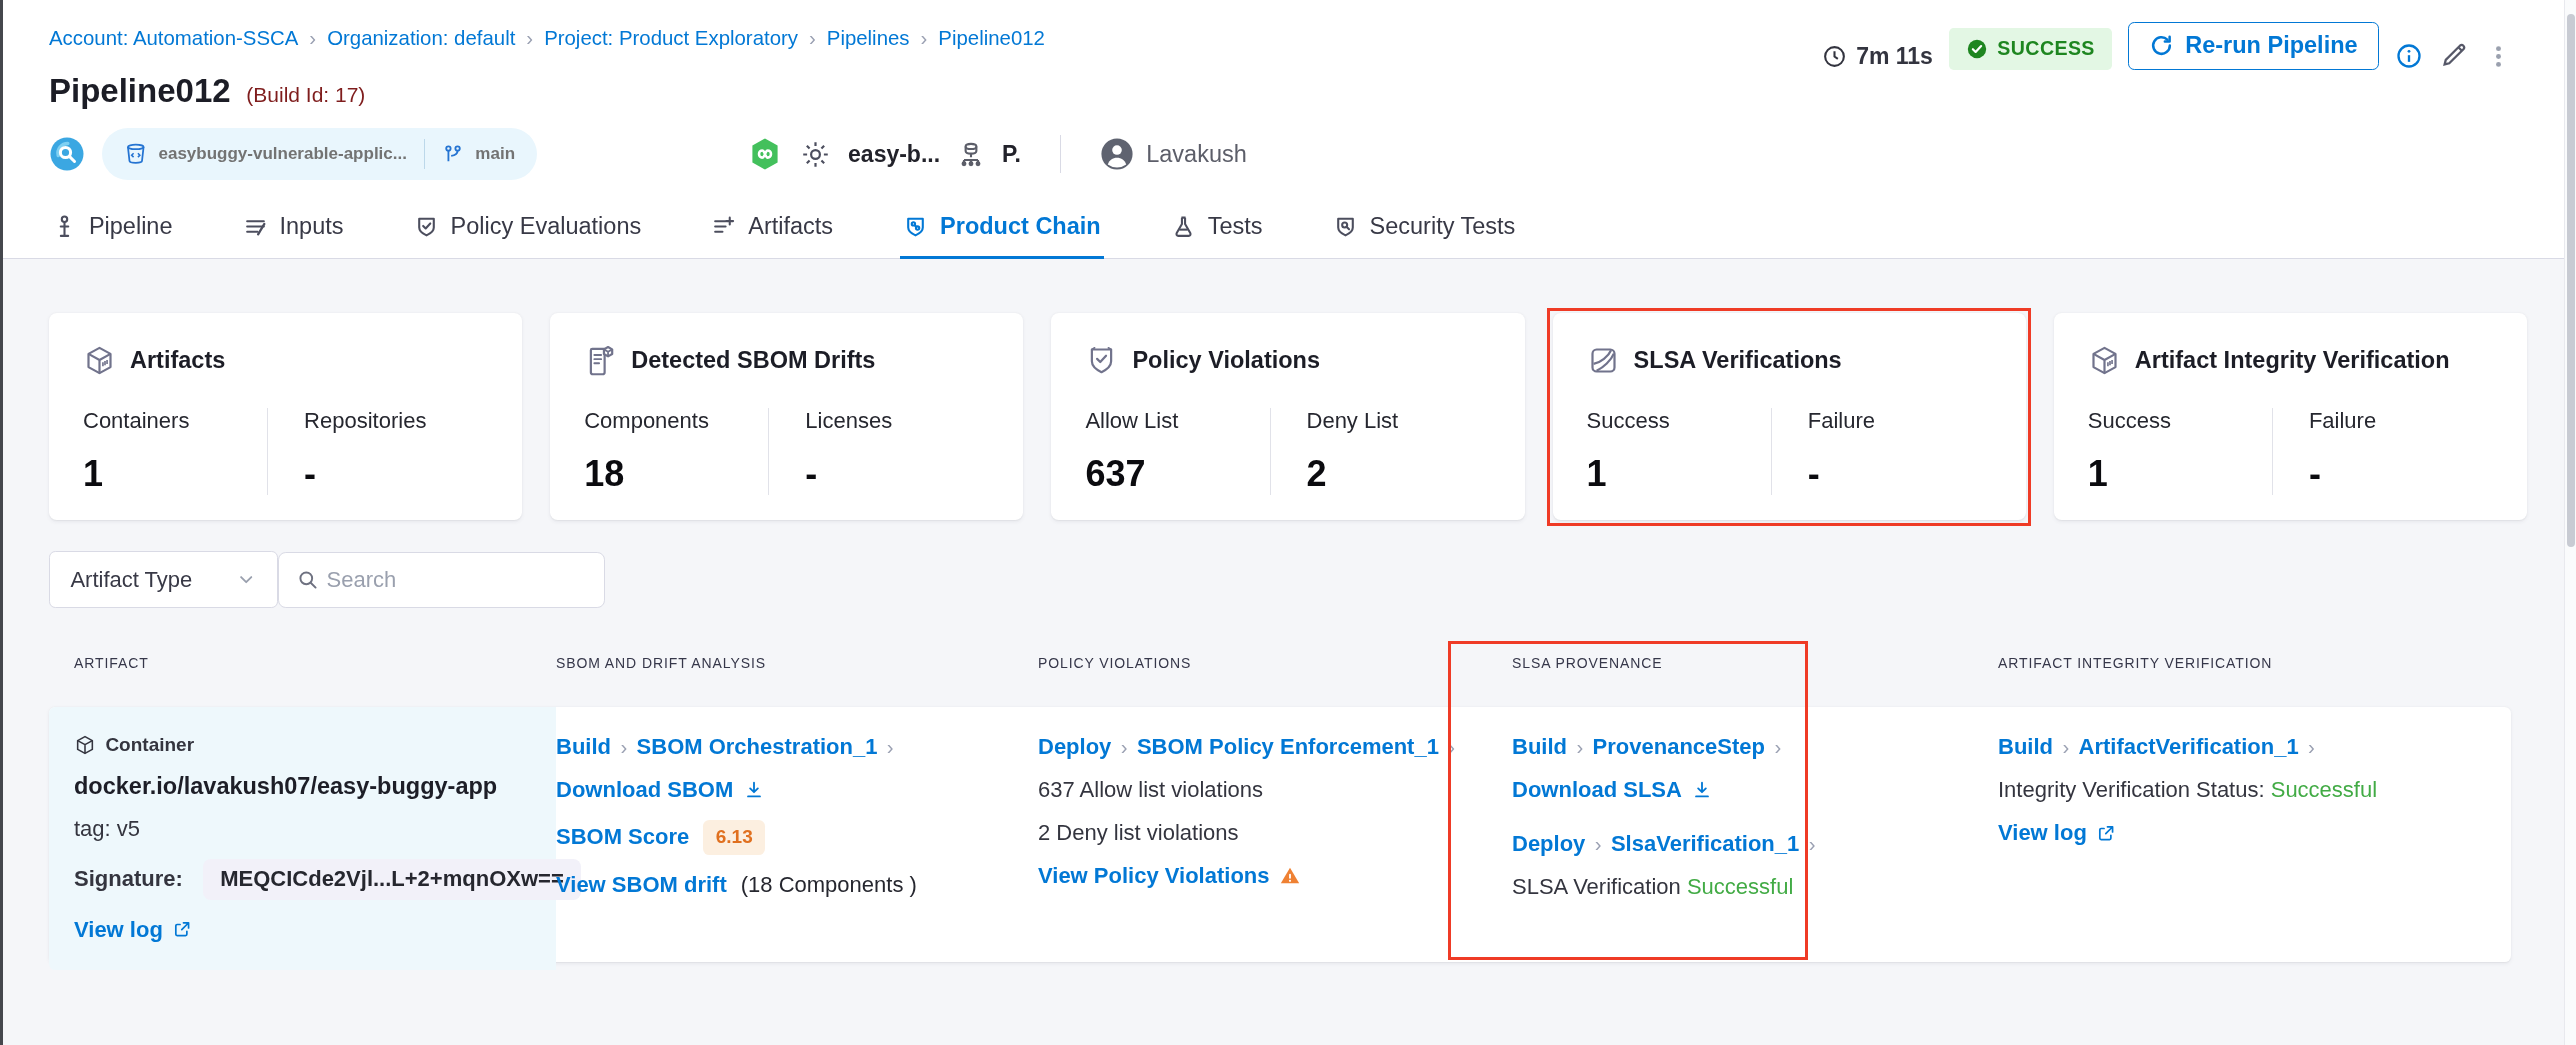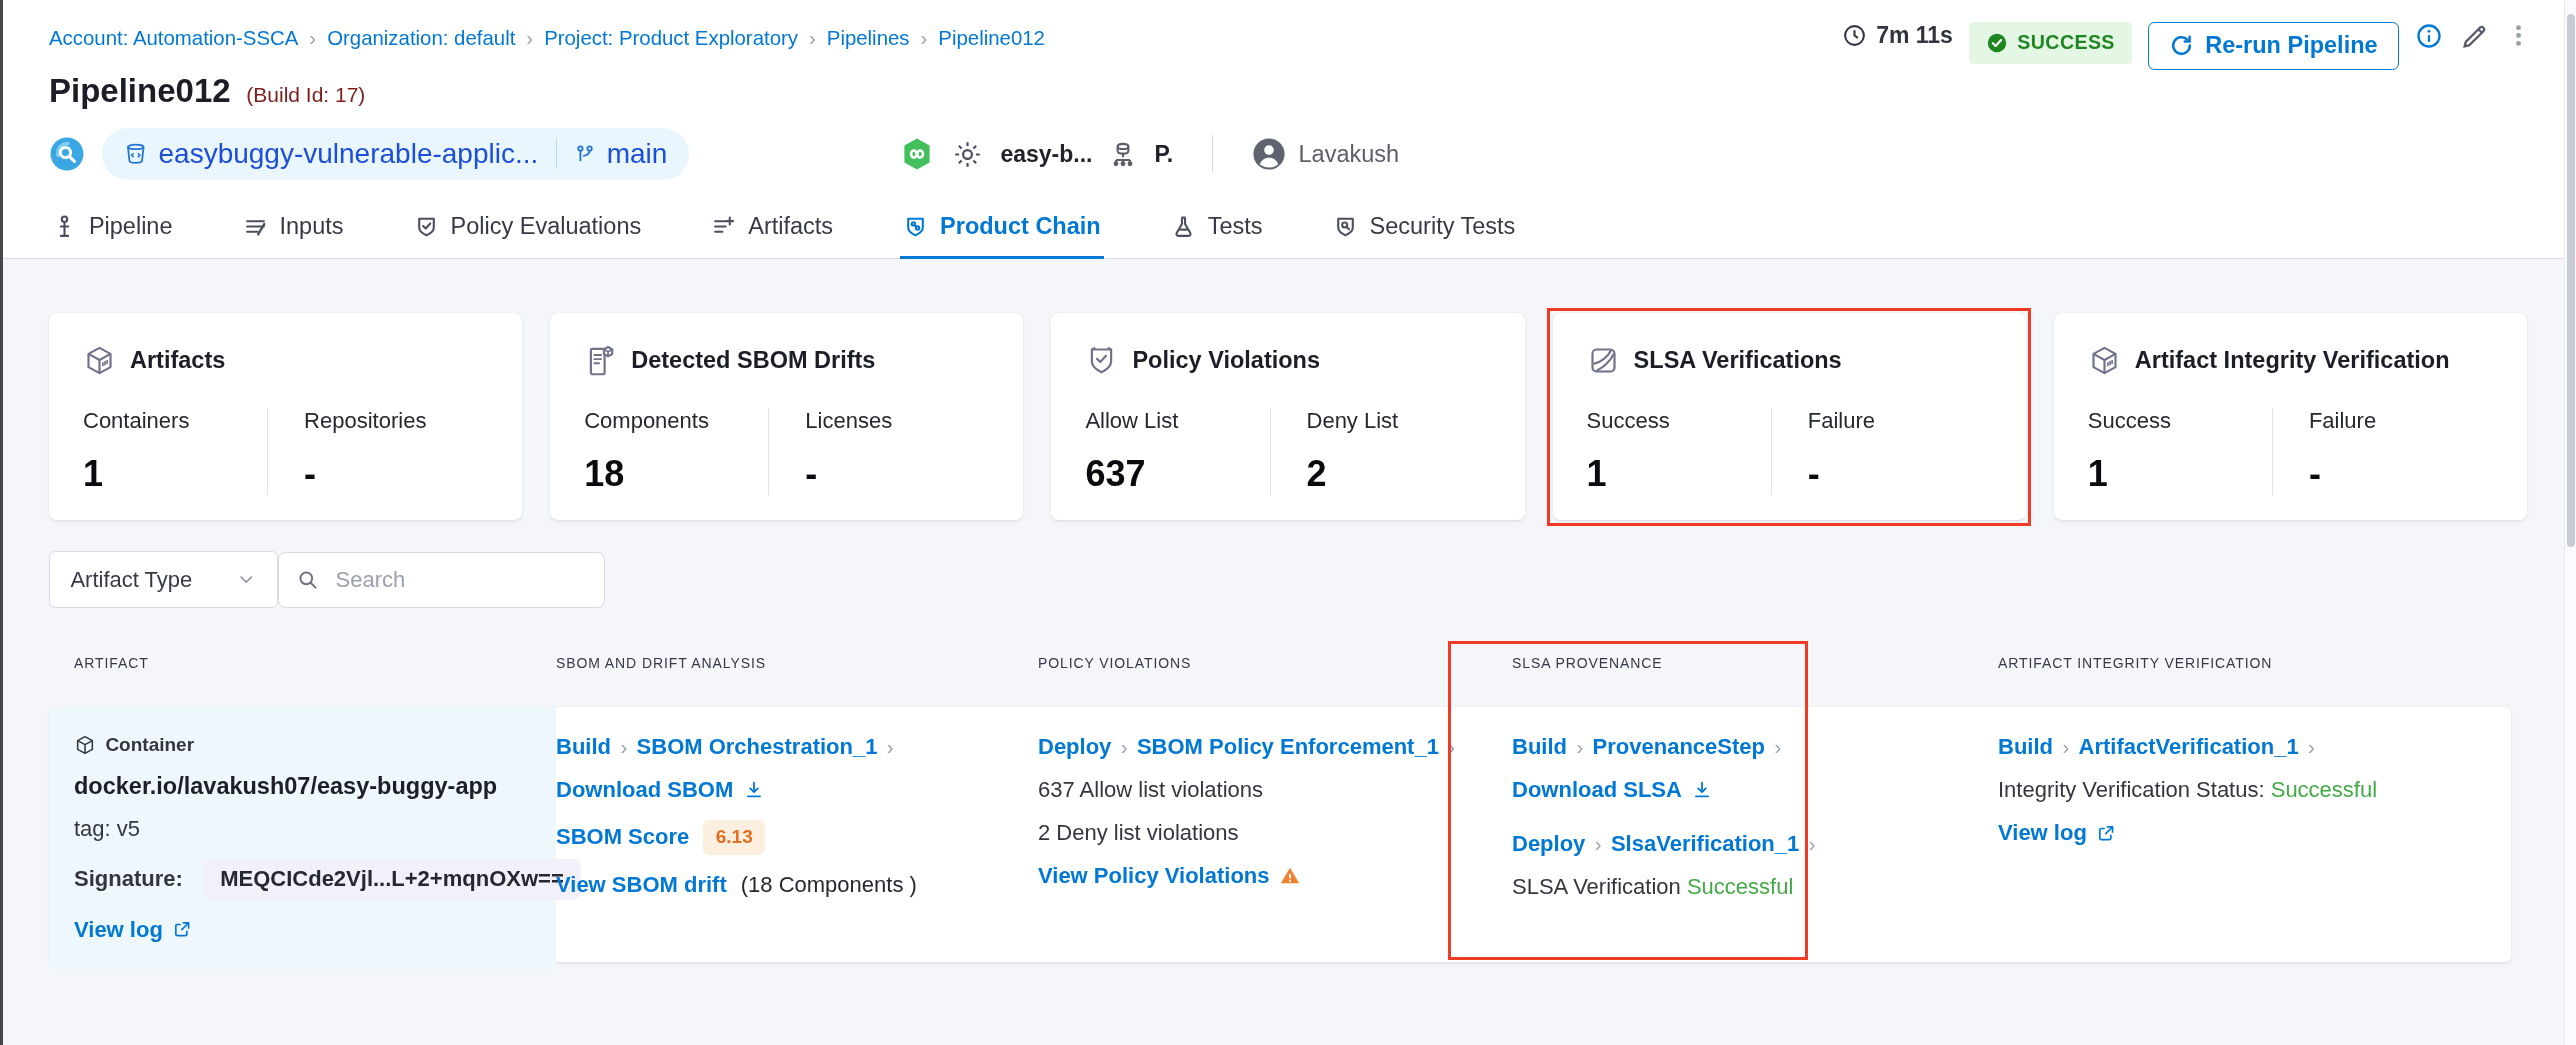--- a/index.html
+++ b/index.html
@@ -7,33 +7,33 @@
   body { font-family:"Liberation Sans", sans-serif; background:#ffffff; color:#22222a; }
   .page { position:relative; width:2576px; height:1045px; overflow:hidden; }
   .left-edge { position:absolute; left:0; top:0; width:3.1px; height:100%; background:#45474d; z-index:50; }
 
   
   header { position:relative; height:259px; background:#ffffff; border-bottom:0.8px solid #d9dae5; }
   .breadcrumb { position:absolute; left:49px; top:27px; font-size:20.4px; color:#0278d5; display:flex; align-items:center; }
   .breadcrumb .crumb { cursor:pointer; }
   .crumb-sep::before { content:"›"; color:#9aa0b2; padding:0 11px; font-size:20.4px; }
 
-  .top-actions { position:absolute; right:44px; top:22px; display:flex; align-items:flex-start; gap:16px; }
+  .top-actions { position:absolute; right:64px; top:22px; display:flex; align-items:flex-end; gap:16px; }
   .duration { display:flex; align-items:center; gap:9.4px; font-size:23px; font-weight:700; color:#33343f; }
   .status-badge { display:flex; align-items:center; gap:9.4px; background:#e3f7e4; color:#1e8620; font-size:19.6px; font-weight:700; letter-spacing:0.4px; padding:9.4px 17px; border-radius:4.7px; }
   .rerun-btn { display:flex; align-items:center; gap:11px; border:1.6px solid #0278d5; color:#0278d5; background:#fff; font-size:23.5px; font-weight:600; padding:9.4px 20.4px; border-radius:6.3px; cursor:pointer; }
   .icon-btn { display:flex; align-items:center; justify-content:center; cursor:pointer; background:none; border:none; }
 
   .title-row { position:absolute; left:49px; top:72px; display:flex; align-items:baseline; gap:15.7px; }
   .page-title { font-size:33px; font-weight:700; color:#1c1d26; }
   .build-id { font-size:21px; color:#7f1d1d; }
 
   .meta-row { position:absolute; left:49px; top:128px; display:flex; align-items:center; height:52px; }
   .repo-pill { margin-left:17px; display:flex; align-items:center; gap:11px; background:#e9f6fd; border-radius:27px; height:52px; padding:0 22px; }
-  .repo-pill .txt { color:#1d4ed8; font-size:28px; font-weight:400; cursor:pointer; }
+  .repo-pill .txt { color:#737373; font-size:17px; font-weight:700; cursor:pointer; }
   .pill-div { width:0.8px; height:30px; background:#bcd8ea; margin:0 6.3px; }
   .trigger-group { margin-left:210px; display:flex; align-items:center; gap:17px; }
   .meta-label { font-size:23px; color:#22222a;font-weight:bold; }
   .meta-vdiv { width:0.8px; height:38px; background:#d9dae5; margin:0 22px; }
   .user-group { display:flex; align-items:center; gap:12.5px; }
   .user-name { font-size:23.5px; color:#5c5e69; }
 
   .tabs { position:absolute; left:49px; bottom:-0.8px; display:flex; gap:64px; }
   .tab { display:flex; align-items:center; gap:11.8px; font-size:23.5px; font-weight:500; color:#383946; padding:14px 3.1px 15.7px; border-bottom:3.9px solid transparent; cursor:pointer; }
   .tab.active { color:#0278d5; font-weight:700; border-bottom-color:#0278d5; }
@@ -49,21 +49,21 @@
   .metrics { display:flex; margin-top:31px; }
   .metric { flex:1 1 0; }
   .metric + .metric { border-left:0.8px solid #e1e2e9; padding-left:36px; }
   .metric-label { font-size:22px; color:#26272f; }
   .metric-value { margin-top:19px; font-size:36px; font-weight:700; color:#0b0b0f; }
   .red-frame { position:absolute; inset:-5.5px; border:3.9px solid #ef3b26; pointer-events:none; }
 
   .filter-row { position:absolute; left:49px; right:49px; top:292px; display:flex; align-items:center; }
   .dropdown { width:229px; height:57px; background:#fff; border:0.8px solid #d9dae5; border-radius:6.3px; display:flex; align-items:center; justify-content:space-between; padding:0 20.4px; cursor:pointer; }
   .dropdown .lbl { font-size:22px; color:#383946; }
-  .search-box { width:327px; height:56px; background:#fff; border:0.8px solid #d9dae5; border-radius:7.8px; display:flex; align-items:center; gap:16px; padding:0 17px; }
+  .search-box { width:327px; height:56px; background:#fff; border:0.8px solid #d9dae5; border-radius:7.8px; display:flex; align-items:center; gap:7px; padding:0 17px; }
   .search-box input { border:none; outline:none; font-size:22px; color:#383946; width:100%; font-family:"Liberation Sans", sans-serif; background:transparent; }
   .search-box input::placeholder { color:#9aa0ae; }
 
   .tbl-grid { display:grid; grid-template-columns:507px 482px 474px 486px 1fr; }
   .table-headers { position:absolute; left:49px; right:65px; top:396px; }
   .th { font-size:14px; font-weight:400; letter-spacing:0.9px; color:#36374a; }
   .th:first-child { padding-left:25px; }
 
   .table-card { position:absolute; left:49px; right:65px; top:448px; height:255px; background:#fff; border-radius:6.3px; box-shadow:0 1.6px 4.7px rgba(40,41,61,.06), 0 0.8px 1.6px rgba(0,0,0,.05); }
   .cell { padding:27px 31px 27px 0; display:flex; flex-direction:column; align-items:flex-start; gap:17px; font-size:22px; color:#383946; }

